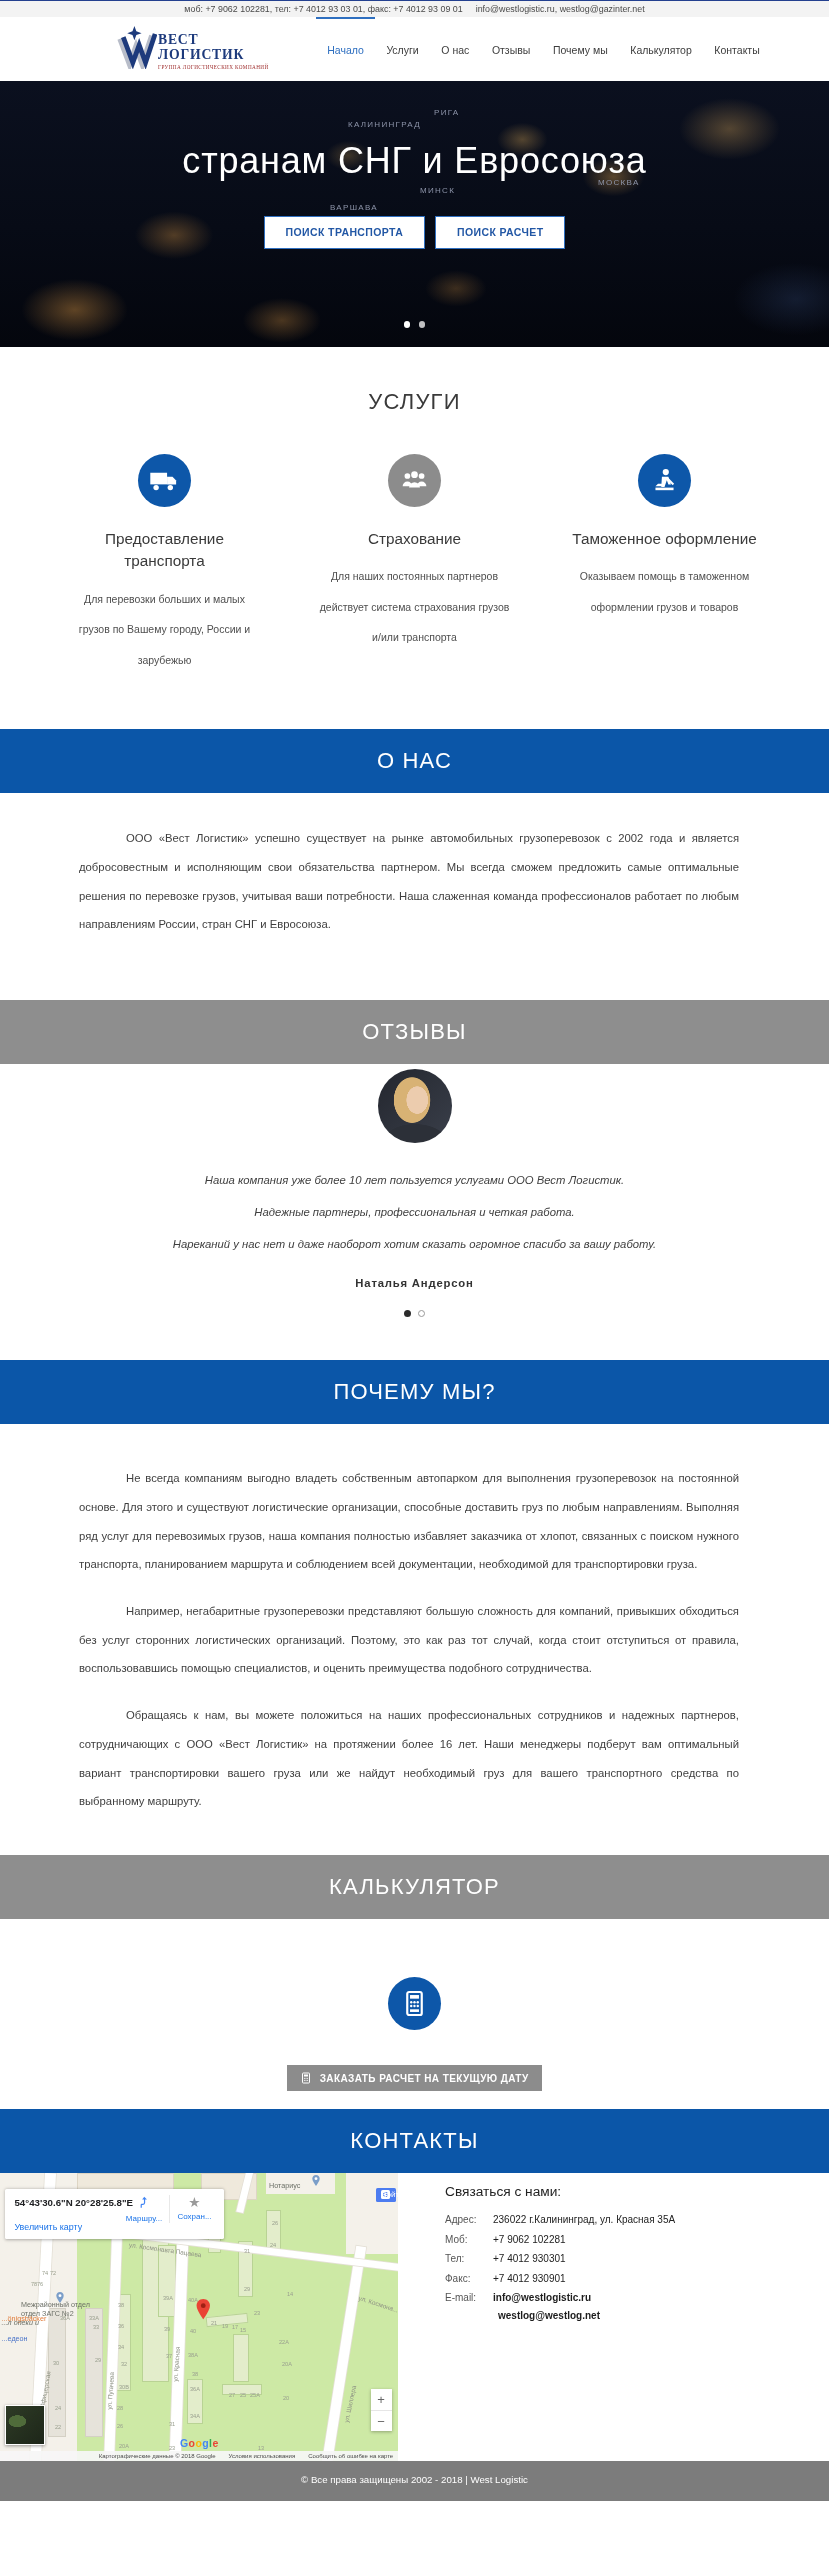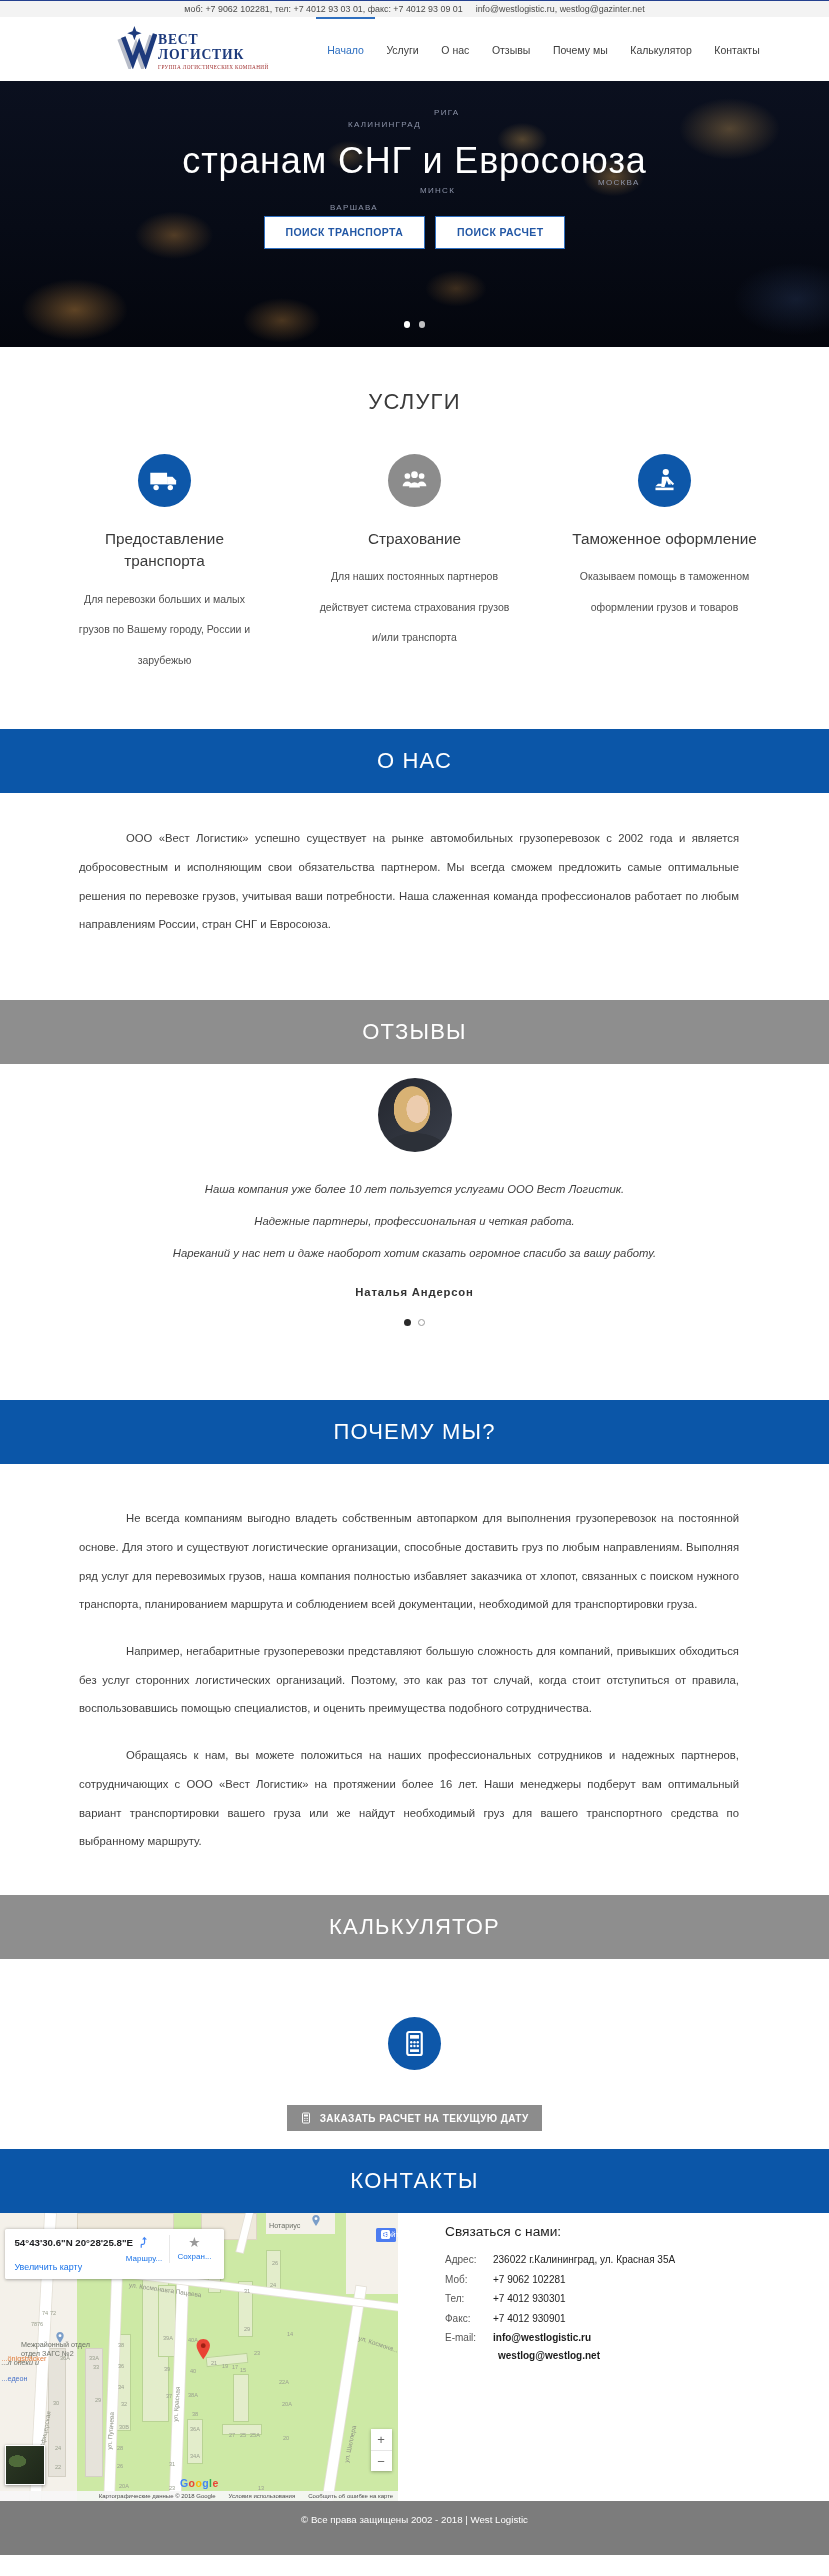--- a/index.html
+++ b/index.html
@@ -79,21 +79,21 @@
   .service-text { font-size:10.5px; color:#4f4f4f; line-height:2.9; margin-top:11.3px; }
 
   
   .about-body { height:207px; padding:31px 90px 0 79px; }
   .para { font-size:11.3px; color:#3f3f3f; line-height:2.55; text-align:justify;
     text-indent:47px; }
   .why-body { height:431px; padding:40px 90px 0 79px; }
   .why-body .para { margin-bottom:17.7px; }
 
   
-  .reviews-body { height:336px; text-align:center; padding-top:14px; }
+  .reviews-body { height:296px; text-align:center; padding-top:5px; }
   .avatar { width:74px; height:74px; border-radius:50%; margin:0 auto; overflow:hidden;
     background:
       radial-gradient(17.7px 22.5px at 53% 42%, #ecccae 0 60%, transparent 62%),
       radial-gradient(32px 40px at 46% 42%, #d8b274 0 56%, transparent 58%),
       radial-gradient(53px 31px at 50% 100%, #2c3038 0 60%, transparent 62%),
       linear-gradient(135deg,#23262e,#3a3f4a); }
   .quote { margin-top:21px; font-style:italic; font-size:11.3px; color:#3f3f3f;
     line-height:2.85; }
   .quote-author { margin-top:16px; font-size:11.3px; font-weight:bold; color:#333;
     letter-spacing:0.8px; }
@@ -165,21 +165,21 @@
   .contacts-col { padding:11.3px 0 0 47px; }
   .contacts-heading { font-size:13.7px; color:#222; margin-bottom:13px; }
   .crow { display:flex; font-size:10px; line-height:1.55; margin-bottom:4px; }
   .crow .cl { width:48px; color:#555; flex:none; }
   .crow .cv { color:#1d1d1d; font-weight:bold; }
   .crow .cv.plain { font-weight:normal; color:#222; }
   .email2 { margin-left:53px; font-size:10px; color:#1d1d1d; font-weight:bold;
     margin-top:1.6px; }
 
   
-  .footer { height:54px; background:#7c7c7c; color:#fff; text-align:center;
+  .footer { height:40px; background:#7c7c7c; color:#fff; text-align:center;
     padding-top:9.7px; font-size:9.7px; line-height:1.95; }
 </style>
 </head>
 <body>
 
 <div class="page">
 
   <div class="topbar">
     <span>моб: +7 9062 102281, тел: +7 4012 93 03 01, факс: +7 4012 93 09 01</span>
     <span>info@westlogistic.ru, westlog@gazinter.net</span>

